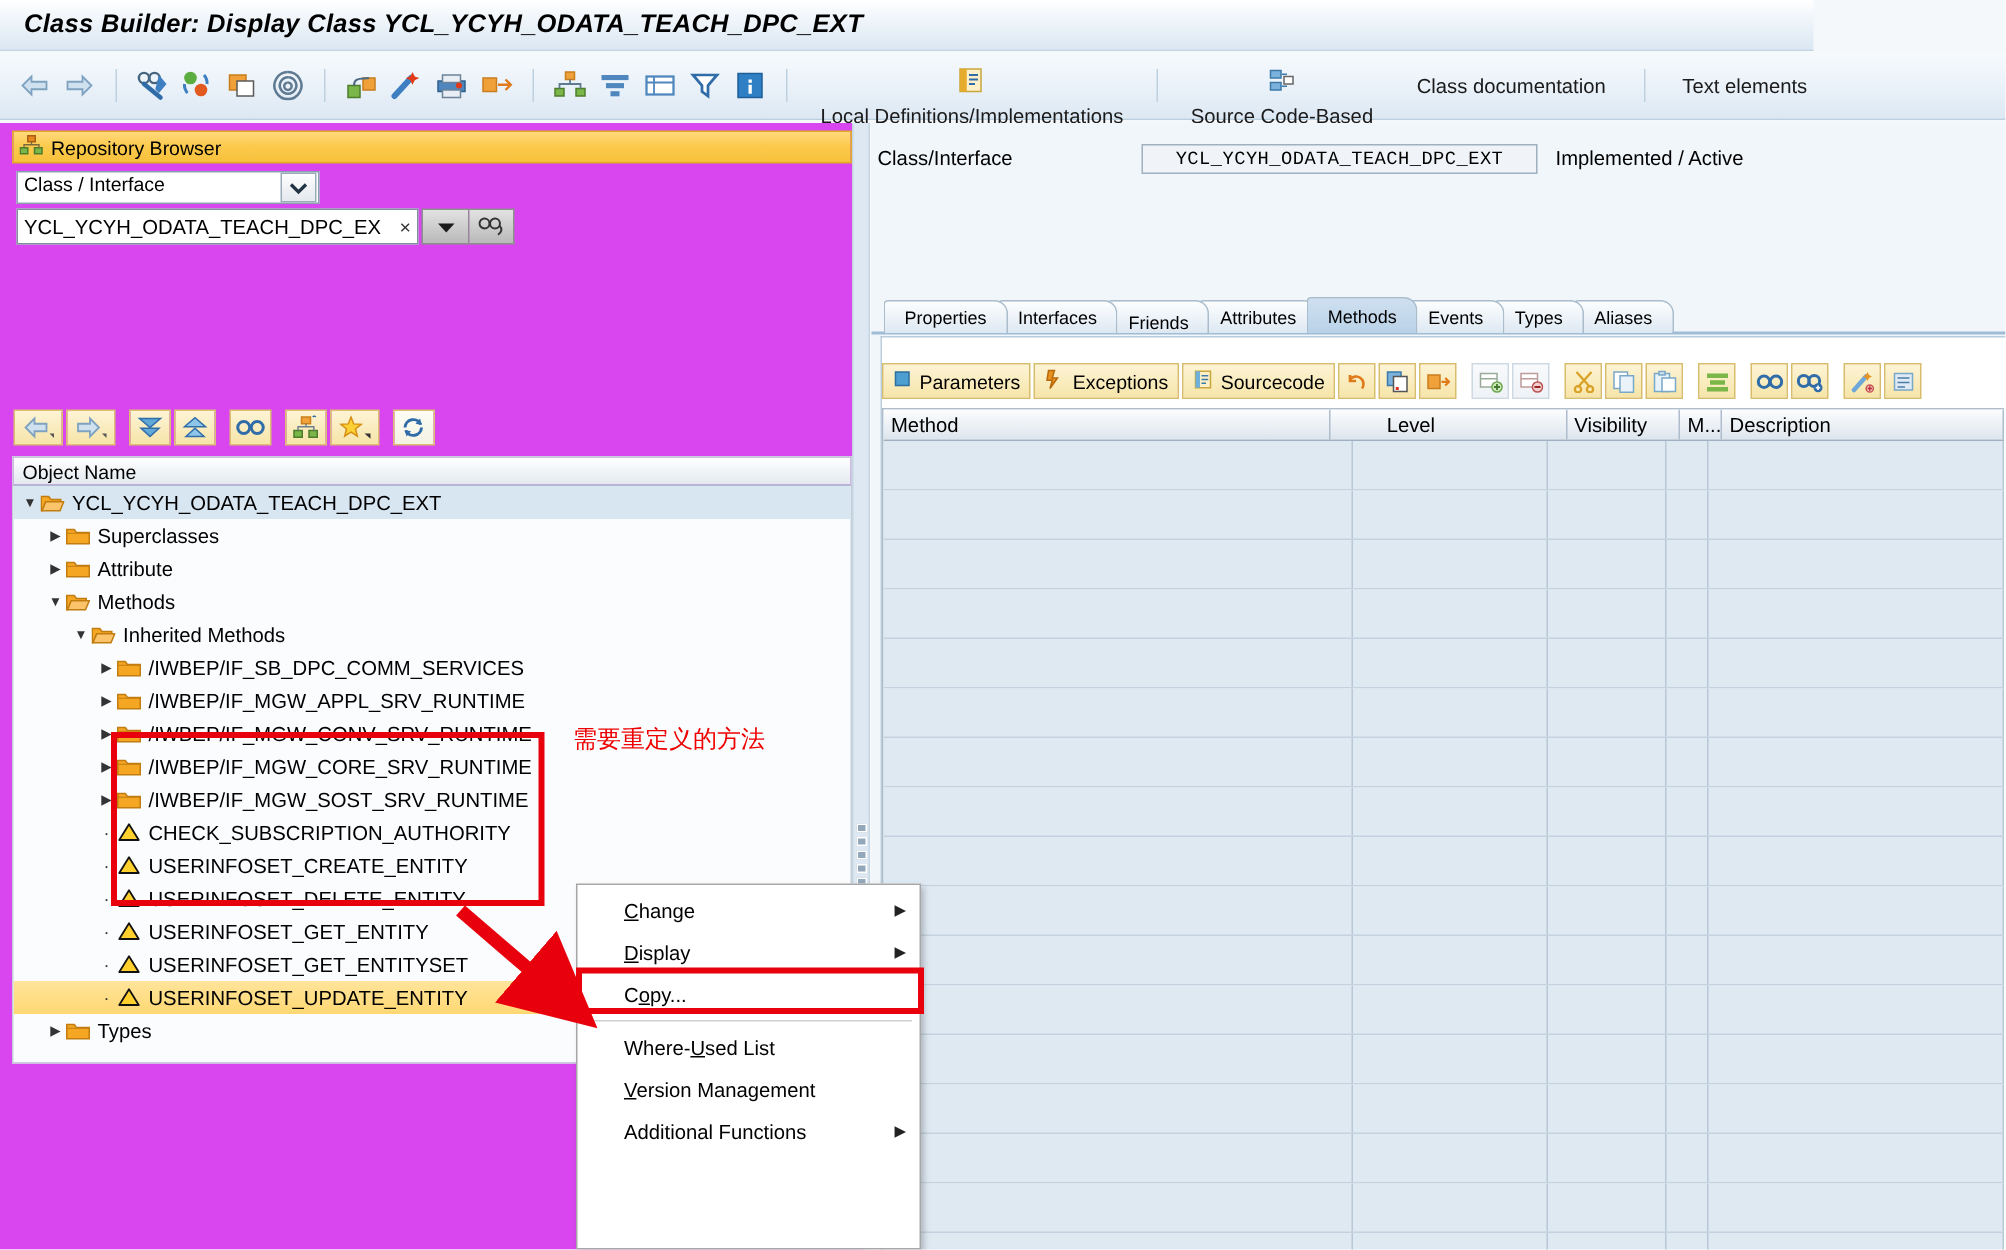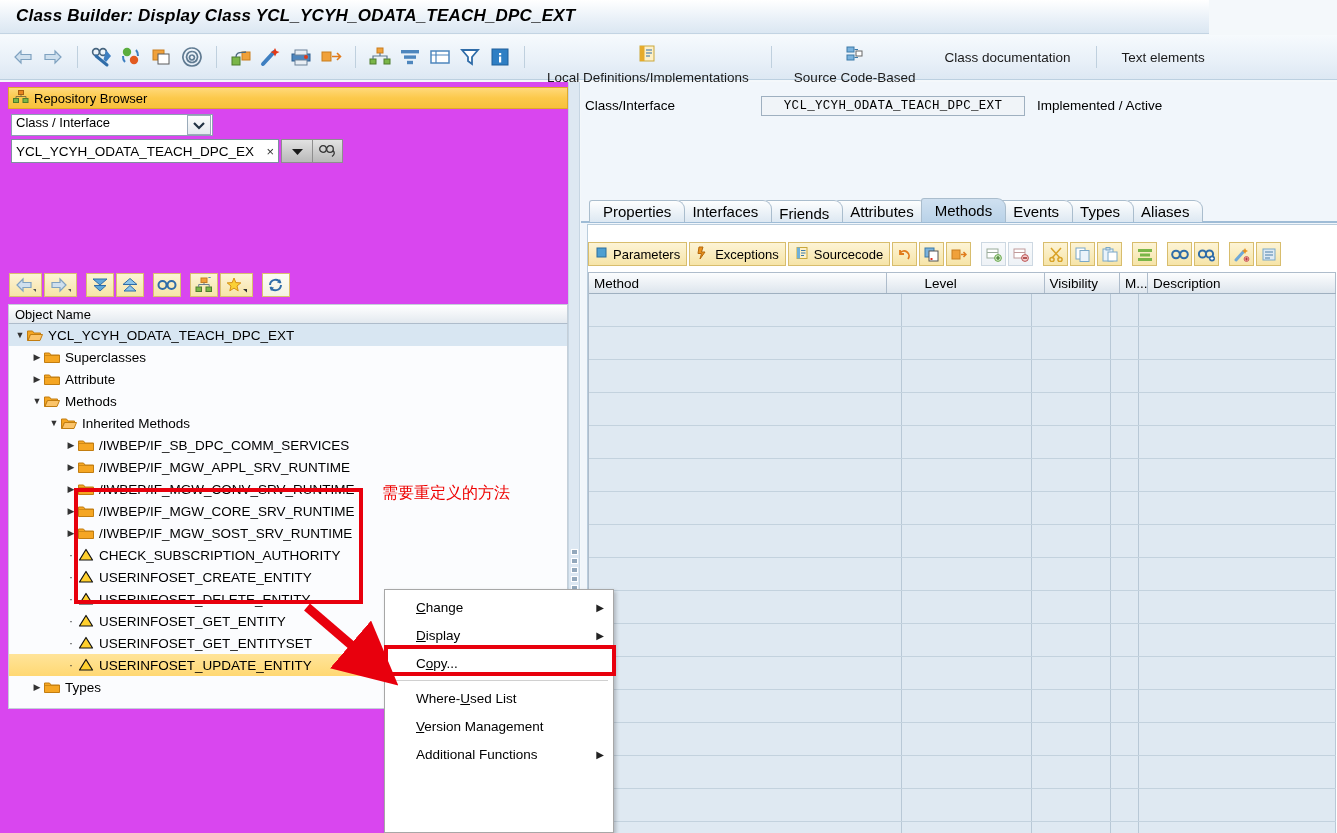--- a/index.html
+++ b/index.html
@@ -128,21 +128,21 @@
   .ci-label{ width:176px; }
   .ci-box{
     height:20px; width:264px; border:1px solid #9fb0c0; background:#f0f4f8;
     font-family:"Liberation Mono", monospace; font-size:12.5px;
     display:flex; align-items:center; justify-content:center; letter-spacing:.3px;
   }
   .ci-status{ margin-left:12px; }
 
   .tabs{ position:absolute; left:8px; top:116px; height:24px; display:flex; align-items:flex-end; }
   .tab{
-    height:22px; padding:0 13px; font-size:15px;
+    height:22px; padding:0 13px; font-size:12px;
     background:linear-gradient(to bottom,#fdfefe,#dde8f2);
     border:1px solid #aabdcd; border-bottom:none;
     border-radius:3px 9px 0 0;
     display:flex; align-items:center;
     margin-right:-7px; position:relative;
     transform: skewX(0deg);
   }
   .tab.active{
     background:linear-gradient(to bottom,#cfe0f0,#b9d2e8);
     z-index:5; height:24px; font-weight:normal;

